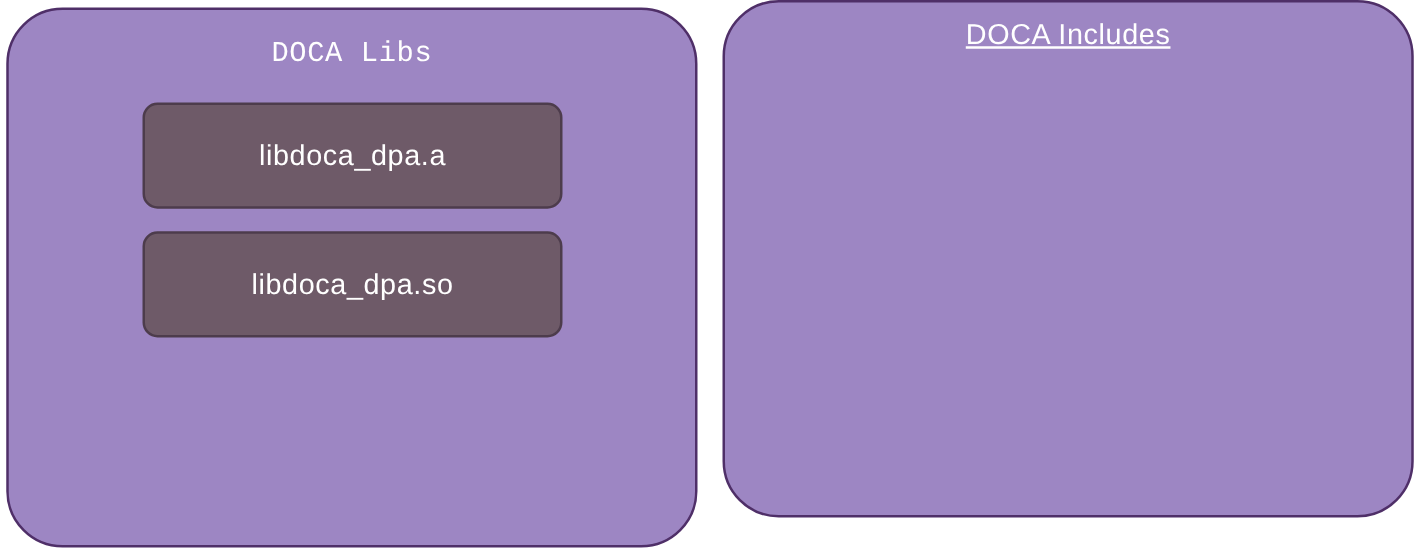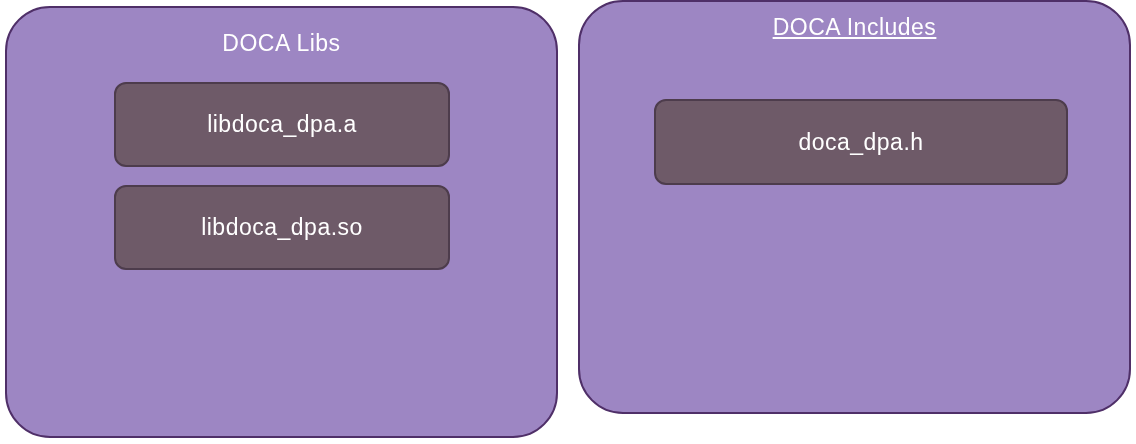--- a/index.html
+++ b/index.html
@@ -36,21 +36,21 @@
   }
   .group-title {
     position: absolute;
     left: 0;
     width: 100%;
     text-align: center;
     color: var(--text-color, #ffffff);
     font-size: 23px;
     letter-spacing: 0.5px;
   }
-  .group-container.left .group-title { top: 22px; }
+  .group-container.left .group-title { top: 22px; font-family: Liberation Mono, monospace; }
   .group-container.right .group-title { top: 12px; text-decoration: underline; }
   .node-box {
     position: absolute;
     box-sizing: border-box;
     background: var(--box-fill, #6e5a68);
     border: 2px solid var(--box-border, #4d3c4c);
     border-radius: 12px;
     display: flex;
     align-items: center;
     justify-content: center;
@@ -78,16 +78,15 @@
 <div class="canvas">
 
   <div class="group-container left">
     <div class="group-title">DOCA Libs</div>
     <div class="node-box lib-a">libdoca_dpa.a</div>
     <div class="node-box lib-so">libdoca_dpa.so</div>
   </div>
 
   <div class="group-container right">
     <div class="group-title">DOCA Includes</div>
-    <div class="node-box include-h">doca_dpa.h</div>
   </div>
 
 </div>
 
 </body></html>

